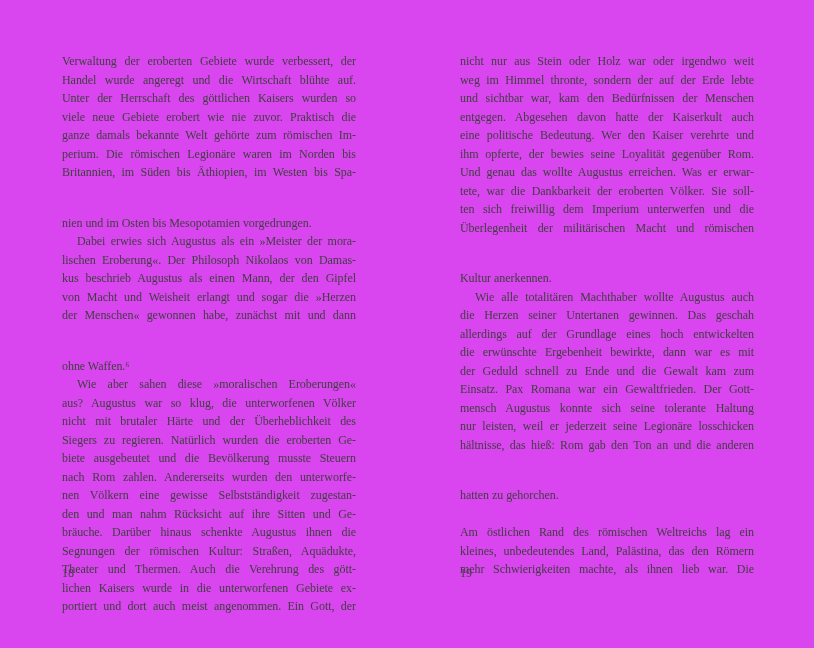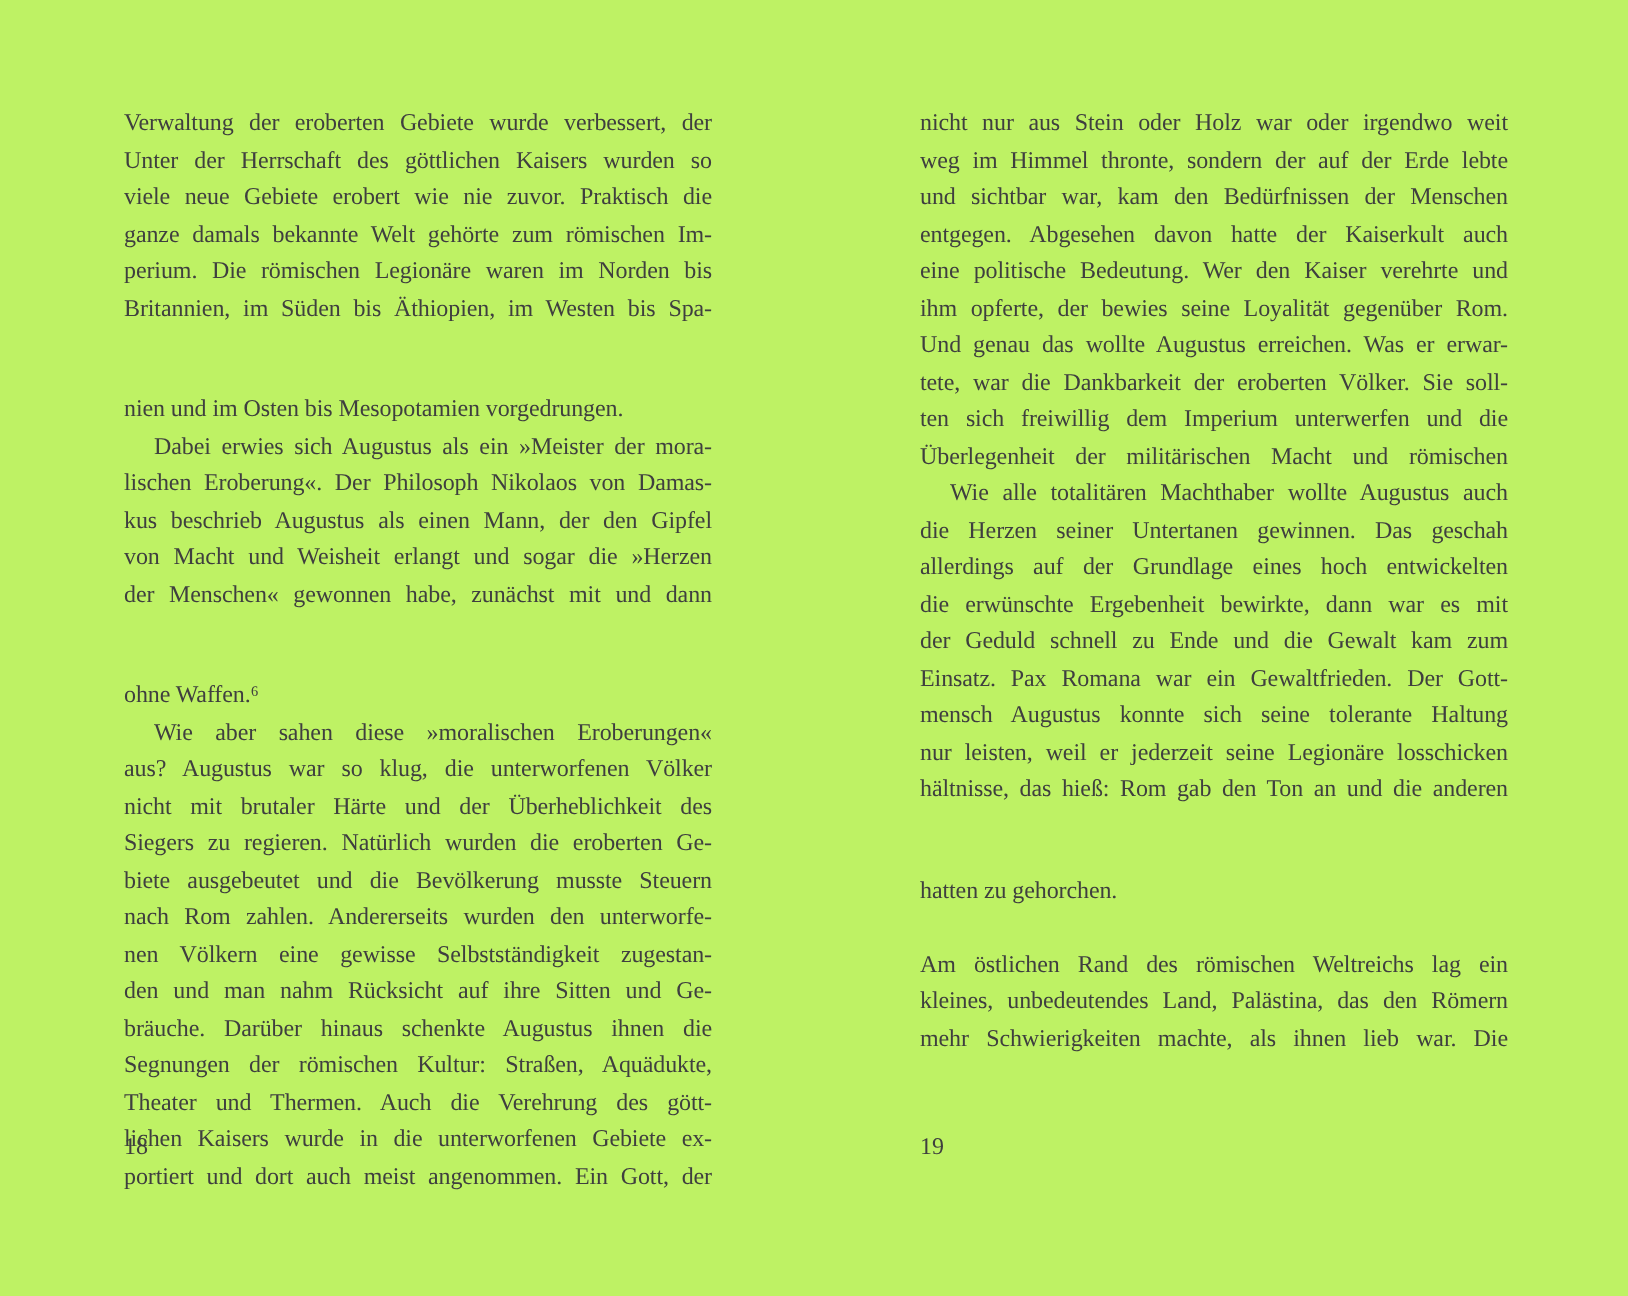--- a/index.html
+++ b/index.html
@@ -4,21 +4,21 @@
 <style>
   html, body {
     margin: 0;
     padding: 0;
     background: #ffffff;
   }
   .spread {
     position: relative;
     width: 814px;
     height: 648px;
-    background: #bef264;
+    background: #d946ef;
     font-family: "Liberation Serif", "DejaVu Serif", serif;
     color: #3f3f3f;
     overflow: hidden;
   }
   .page-text {
     position: absolute;
     top: 52px;
     width: 294px;
     font-size: 12px;
     letter-spacing: -0.05px;
@@ -46,20 +46,21 @@
   .page-number.pn-left  { left: 62px; }
   .page-number.pn-right { left: 460px; width: 294px; text-align: left; }
 </style>
 </head>
 <body>
 
 <div class="spread">
   <div class="page-text left">
       <div class="paragraph">
         <div class="line">Verwaltung der eroberten Gebiete wurde verbessert, der</div>
+        <div class="line">Handel wurde angeregt und die Wirtschaft blühte auf.</div>
         <div class="line">Unter der Herrschaft des göttlichen Kaisers wurden so</div>
         <div class="line">viele neue Gebiete erobert wie nie zuvor. Praktisch die</div>
         <div class="line">ganze damals bekannte Welt gehörte zum römischen Im-</div>
         <div class="line">perium. Die römischen Legionäre waren im Norden bis</div>
         <div class="line">Britannien, im Süden bis Äthiopien, im Westen bis Spa-</div>
         <div class="line para-end">nien und im Osten bis Mesopotamien vorgedrungen.</div>
       </div>
       <div class="paragraph">
         <div class="line indent">Dabei erwies sich Augustus als ein »Meister der mora-</div>
         <div class="line">lischen Eroberung«. Der Philosoph Nikolaos von Damas-</div>
@@ -89,20 +90,21 @@
         <div class="line">nicht nur aus Stein oder Holz war oder irgendwo weit</div>
         <div class="line">weg im Himmel thronte, sondern der auf der Erde lebte</div>
         <div class="line">und sichtbar war, kam den Bedürfnissen der Menschen</div>
         <div class="line">entgegen. Abgesehen davon hatte der Kaiserkult auch</div>
         <div class="line">eine politische Bedeutung. Wer den Kaiser verehrte und</div>
         <div class="line">ihm opferte, der bewies seine Loyalität gegenüber Rom.</div>
         <div class="line">Und genau das wollte Augustus erreichen. Was er erwar-</div>
         <div class="line">tete, war die Dankbarkeit der eroberten Völker. Sie soll-</div>
         <div class="line">ten sich freiwillig dem Imperium unterwerfen und die</div>
         <div class="line">Überlegenheit der militärischen Macht und römischen</div>
+        <div class="line para-end">Kultur anerkennen.</div>
       </div>
       <div class="paragraph">
         <div class="line indent">Wie alle totalitären Machthaber wollte Augustus auch</div>
         <div class="line">die Herzen seiner Untertanen gewinnen. Das geschah</div>
         <div class="line">allerdings auf der Grundlage eines hoch entwickelten</div>
         <div class="line">die erwünschte Ergebenheit bewirkte, dann war es mit</div>
         <div class="line">der Geduld schnell zu Ende und die Gewalt kam zum</div>
         <div class="line">Einsatz. Pax Romana war ein Gewaltfrieden. Der Gott-</div>
         <div class="line">mensch Augustus konnte sich seine tolerante Haltung</div>
         <div class="line">nur leisten, weil er jederzeit seine Legionäre losschicken</div>

